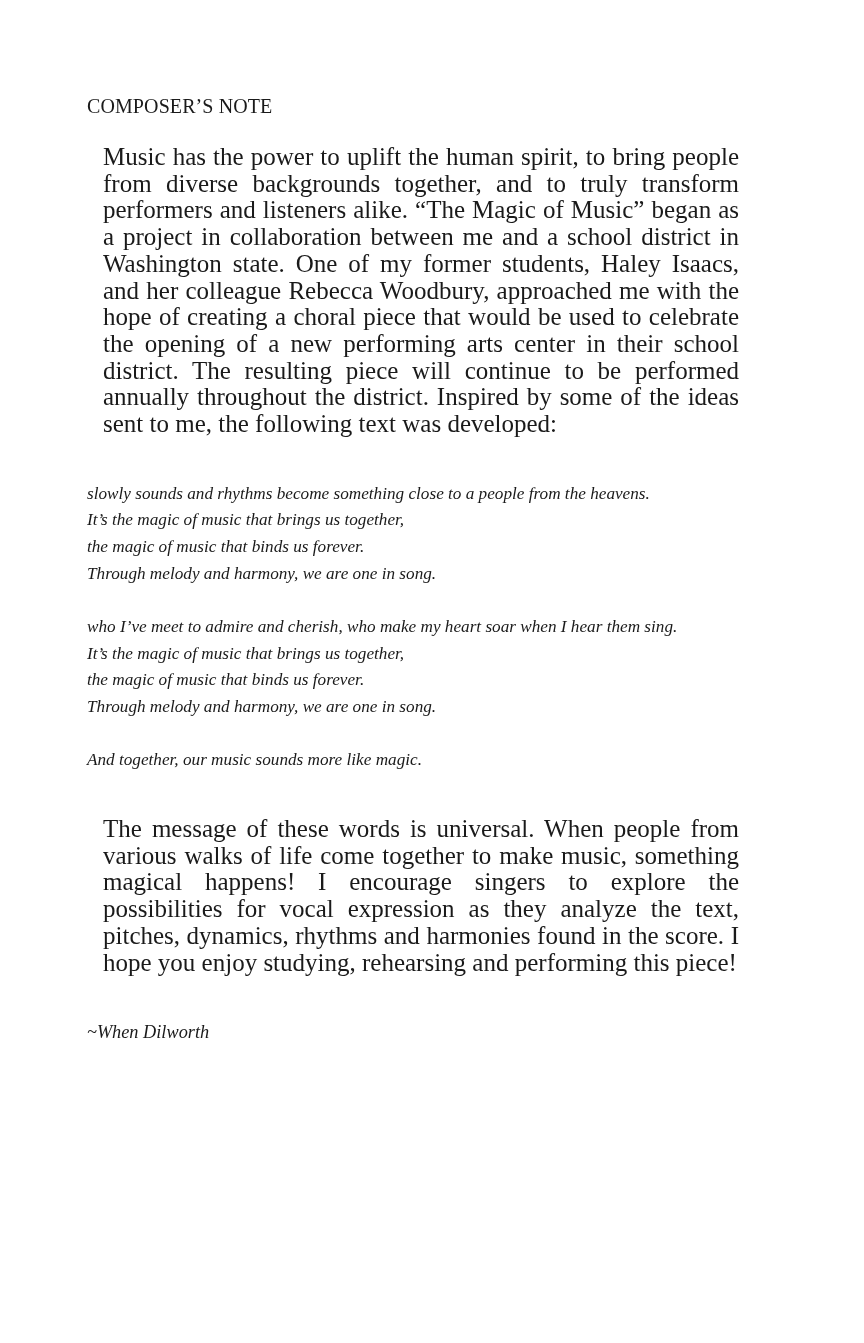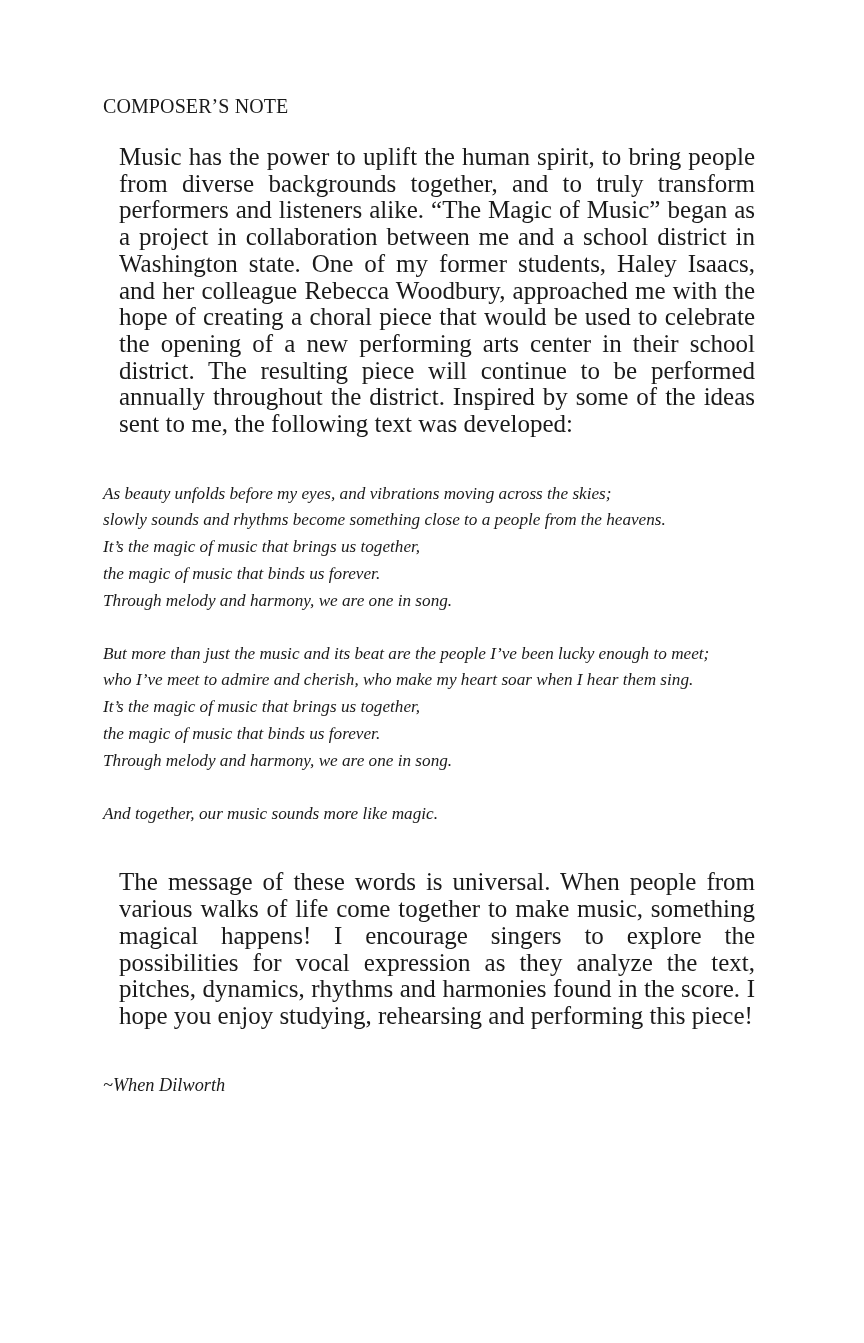--- a/index.html
+++ b/index.html
@@ -10,21 +10,21 @@
     body {
       width: 864px;
       height: 1343px;
       position: relative;
       overflow: hidden;
       font-family: "Liberation Serif", "DejaVu Serif", serif;
       color: #1a1a1a;
     }
     .page {
       position: absolute;
-      left: 103px;
+      left: 87px;
       top: 92px;
       width: 668px;
     }
     .title {
       font-size: 20px;
       line-height: 28px;
       margin: 0 0 24px 0;
       font-weight: normal;
       letter-spacing: 0.1px;
     }
@@ -60,31 +60,29 @@
 <body>
 
 <div class="page">
   <h1 class="title">COMPOSER’S NOTE</h1>
 
   <p class="para">Music has the power to uplift the human spirit, to bring people from diverse backgrounds together, and to truly transform performers and listeners alike. “The Magic of Music” began as a project in collaboration between me and a school district in Washington state. One of my former students, Haley Isaacs, and her colleague Rebecca Woodbury, approached me with the hope of creating a choral piece that would be used to celebrate the opening of a new performing arts center in their school district. The resulting piece will continue to be performed annually throughout the district. Inspired by some of the ideas sent to me, the following text was developed:</p>
 
   <div class="gap-after-intro"></div>
 
   <div class="verse">
-    <span class="verse-line">As beauty unfolds before my eyes, and vibrations moving across the skies;</span>
     <span class="verse-line">slowly sounds and rhythms become something close to a people from the heavens.</span>
     <span class="verse-line">It’s the magic of music that brings us together,</span>
     <span class="verse-line">the magic of music that binds us forever.</span>
     <span class="verse-line">Through melody and harmony, we are one in song.</span>
   </div>
 
   <div class="gap-stanza"></div>
 
   <div class="verse">
-    <span class="verse-line">But more than just the music and its beat are the people I’ve been lucky enough to meet;</span>
     <span class="verse-line">who I’ve meet to admire and cherish, who make my heart soar when I hear them sing.</span>
     <span class="verse-line">It’s the magic of music that brings us together,</span>
     <span class="verse-line">the magic of music that binds us forever.</span>
     <span class="verse-line">Through melody and harmony, we are one in song.</span>
   </div>
 
   <div class="gap-stanza"></div>
 
   <div class="verse">
     <span class="verse-line">And together, our music sounds more like magic.</span>

